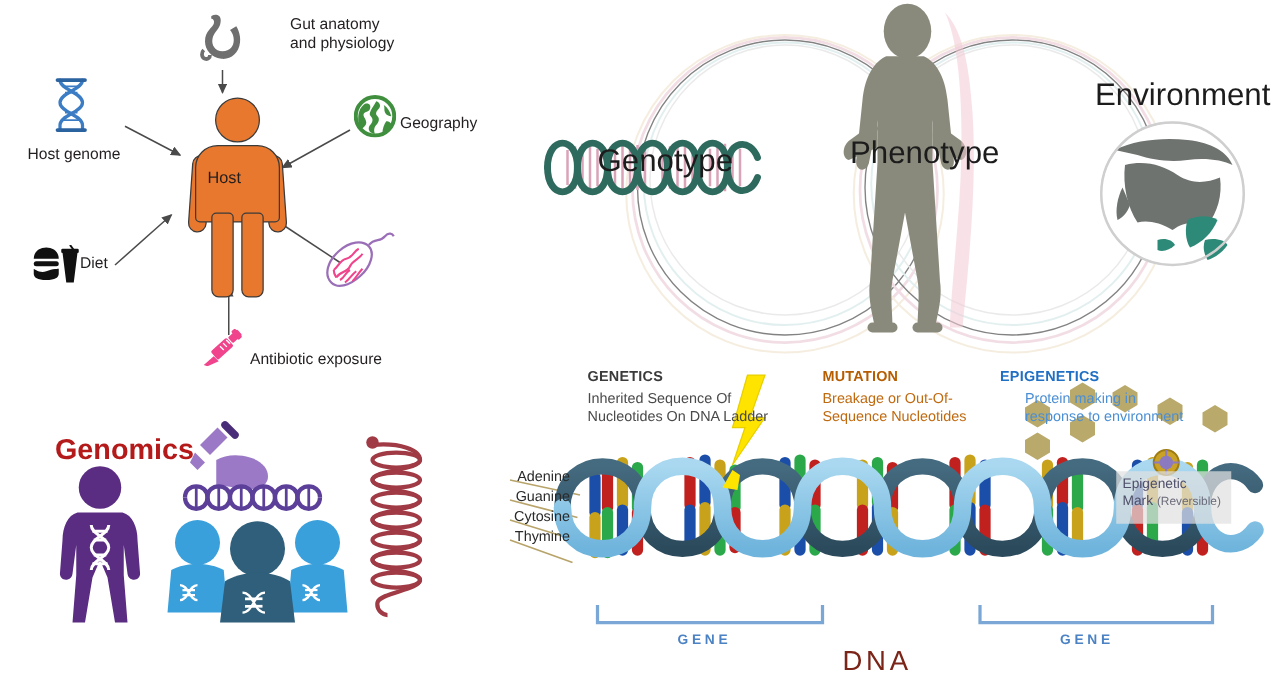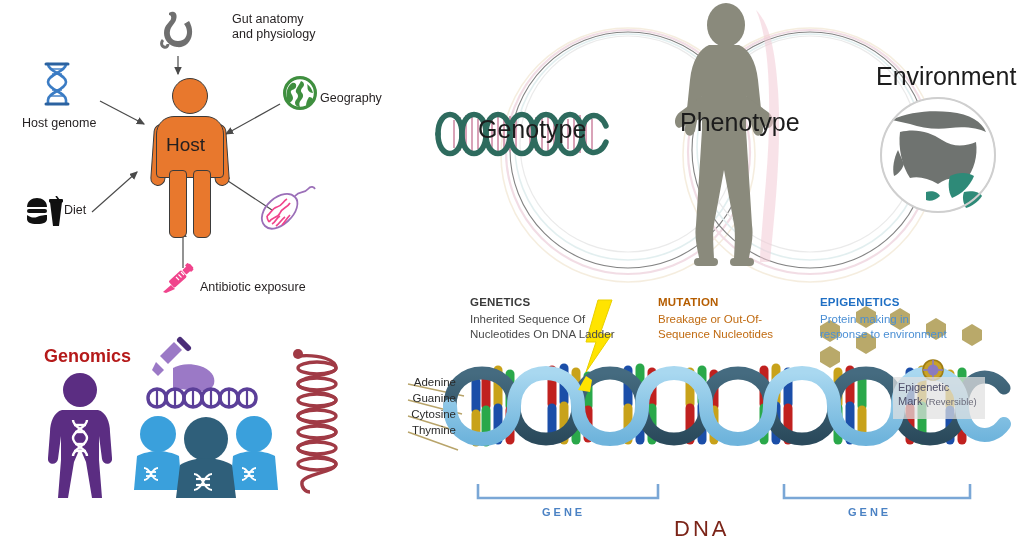--- a/index.html
+++ b/index.html
@@ -19,39 +19,39 @@
              background:#e8782d;border:1.6px solid #3b3b3b;box-sizing:border-box;
              border-radius:18px 18px 4px 4px;}
   .host-arm-l{position:absolute;left:2px;top:46px;width:15px;height:62px;background:#e8782d;
               border:1.6px solid #3b3b3b;box-sizing:border-box;border-radius:8px;transform:rotate(4deg);}
   .host-arm-r{position:absolute;left:63px;top:46px;width:15px;height:62px;background:#e8782d;
               border:1.6px solid #3b3b3b;box-sizing:border-box;border-radius:8px;transform:rotate(-4deg);}
   .host-leg-l{position:absolute;left:19px;top:92px;width:18px;height:68px;background:#e8782d;
               border:1.6px solid #3b3b3b;box-sizing:border-box;border-radius:4px 4px 6px 6px;}
   .host-leg-r{position:absolute;left:43px;top:92px;width:18px;height:68px;background:#e8782d;
               border:1.6px solid #3b3b3b;box-sizing:border-box;border-radius:4px 4px 6px 6px;}
-  .host-word{position:absolute;left:16px;top:56px;font-size:19px;color:#231f20;z-index:5;}
+  .host-word{position:absolute;left:16px;top:56px;font-size:13px;color:#231f20;z-index:5;}
 
   .arrow-svg{position:absolute;left:0;top:0;width:450px;height:310px;pointer-events:none;}
 
   .icon-stomach{position:absolute;left:160px;top:10px;width:34px;height:44px;}
   .icon-dna-blue{position:absolute;left:42px;top:62px;width:30px;height:44px;}
   .icon-burger{position:absolute;left:26px;top:196px;width:38px;height:32px;}
   .icon-globe-grn{position:absolute;left:283px;top:76px;width:34px;height:34px;}
   .icon-bact{position:absolute;left:258px;top:182px;width:58px;height:52px;}
   .icon-syringe{position:absolute;left:163px;top:263px;width:34px;height:30px;}
 
   
   #panel-gpe{left:430px;top:0;width:594px;height:290px;background:#fff;}
   .gpe-word{position:absolute;font-size:25px;color:#1c1c1c;}
   .gpe-svg{position:absolute;left:0;top:0;width:594px;height:290px;}
 
   
   #panel-genomics{left:10px;top:332px;width:350px;height:172px;background:#fff;}
-  .genomics-title{position:absolute;left:34px;top:14px;font-size:18px;font-weight:bold;color:#b51a1a;}
+  .genomics-title{position:absolute;left:34px;top:14px;font-size:23px;font-weight:bold;color:#b51a1a;}
   .gsvg{position:absolute;left:0;top:0;width:350px;height:172px;}
 
   
   #panel-dna{left:390px;top:290px;width:634px;height:264px;background:#fff;}
   .dna-head{position:absolute;font-size:11.5px;font-weight:bold;letter-spacing:.2px;}
   .dna-sub{position:absolute;font-size:11.5px;line-height:14.5px;white-space:pre-line;}
   .c-genetics{color:#4a4a4a;}
   .c-genetics-h{color:#3a3a3a;}
   .c-mut{color:#c06a10;}
   .c-mut-h{color:#b55d00;}
@@ -439,21 +439,21 @@
     </svg>
 
     <div class="dna-head c-genetics-h" style="left:80px;top:6px;">GENETICS</div>
     <div class="dna-sub c-genetics" style="left:80px;top:22px;">Inherited Sequence Of
 Nucleotides On DNA Ladder</div>
 
     <div class="dna-head c-mut-h" style="left:268px;top:6px;">MUTATION</div>
     <div class="dna-sub c-mut" style="left:268px;top:22px;">Breakage or Out-Of-
 Sequence Nucleotides</div>
 
-    <div class="dna-head c-epi-h" style="left:430px;top:6px;">EPIGENETICS</div>
+    <div class="dna-head c-epi-h" style="left:410px;top:6px;">EPIGENETICS</div>
     <div class="dna-sub c-epi" style="left:430px;top:22px;">Protein making in
 response to environment</div>
 
     <div class="nuc-lbl" style="left:-6px;top:86px;">Adenine</div>
     <div class="nuc-lbl" style="left:-6px;top:102px;">Guanine</div>
     <div class="nuc-lbl" style="left:-6px;top:118px;">Cytosine</div>
     <div class="nuc-lbl" style="left:-6px;top:134px;">Thymine</div>
 
     <div class="epi-box"></div>
     <div class="epi-t1">Epigenetic</div>

